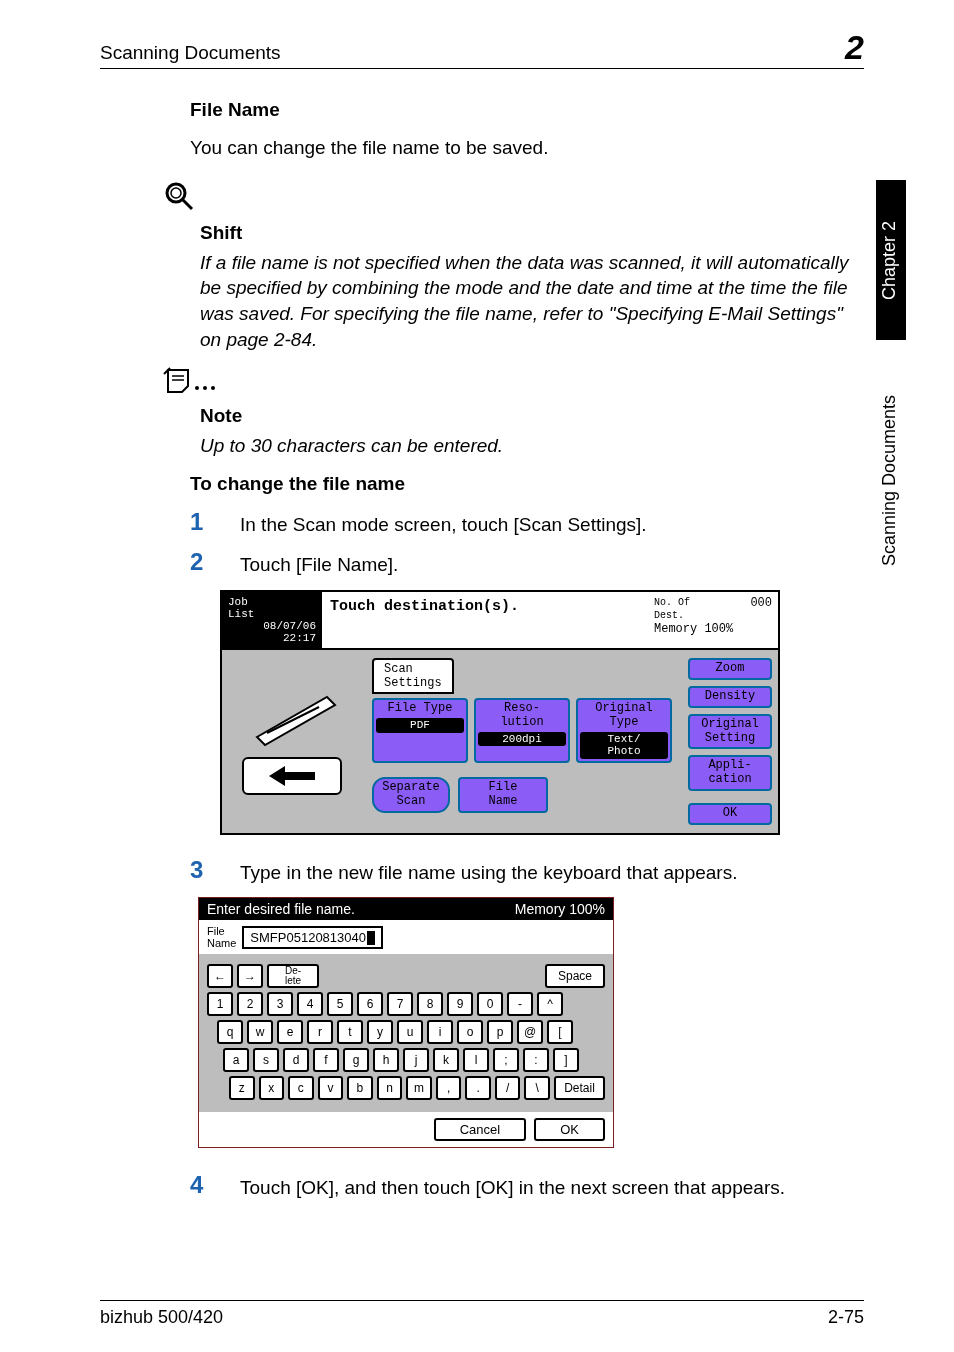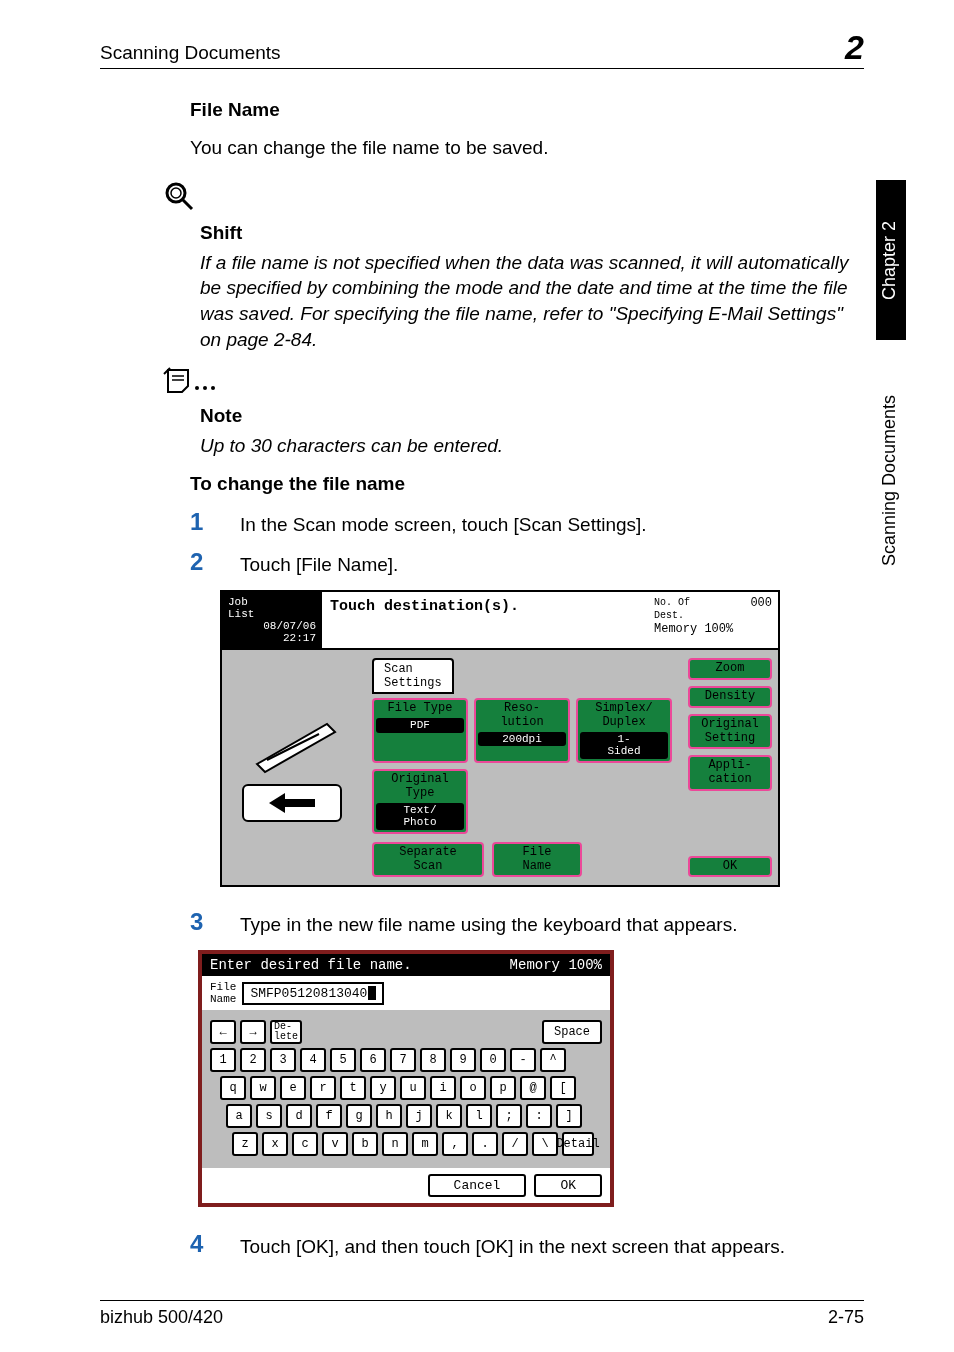--- a/index.html
+++ b/index.html
@@ -106,44 +106,44 @@
   .s1-status{ width:130px;padding:4px 6px;font-size:12px;line-height:1.3;}
   .s1-body{ display:flex; }
   .s1-left{
     width:140px;background:#bdbdbd;display:flex;flex-direction:column;align-items:center;justify-content:center;gap:10px;padding:12px 6px;
   }
   .s1-left .arrow{width:100px;height:38px;background:#fff;border:2px solid #000;border-radius:6px;display:flex;align-items:center;justify-content:center;}
   .s1-mid{ flex:1;background:#bdbdbd;padding:8px 10px; }
   .s1-tab{ display:inline-block;background:#fff;border:2px solid #000;border-radius:4px 4px 0 0;padding:2px 10px;font-size:12px;margin-bottom:4px;}
   .s1-grid{ display:grid;grid-template-columns:repeat(3,1fr);gap:6px;margin-bottom:8px;}
   .pillbtn{
-    background:#15803d;border:2px solid #ec4899;border-radius:4px;padding:2px 2px;text-align:center;font-size:12px;line-height:1.15;
+    background:#8b5cf6;border:2px solid #0369a1;border-radius:4px;padding:2px 2px;text-align:center;font-size:12px;line-height:1.15;
   }
   .pillbtn .sub{ display:block;background:#000;color:#fff;border-radius:3px;margin-top:2px;font-size:11px;padding:1px 0;}
   .s1-bottomrow{ display:flex;gap:8px;margin-top:6px;}
   .s1-right{ width:96px;background:#bdbdbd;padding:8px 6px;display:flex;flex-direction:column;gap:6px;}
 
   
   .screen2{
     width:416px;
     margin:10px 0 24px 8px;
-    border:4px solid #7f1d1d;
-    font-family:Liberation Mono, monospace;
+    border:1px solid #7f1d1d;
+    font-family:Liberation Sans, sans-serif;
     font-size:13px;
     background:#fff;
   }
   .s2-top{ background:#000;color:#fff;padding:3px 8px;font-size:14px;display:flex;justify-content:space-between;}
   .s2-row{ display:flex;align-items:center;gap:6px;padding:5px 8px; }
   .s2-field{border:2px solid #000;padding:2px 6px;background:#fff;}
   .keys{ background:#bdbdbd;padding:6px 8px 8px 8px; }
   .keyrow{ display:flex;gap:4px;margin:4px 0;flex-wrap:nowrap;justify-content:flex-start;}
   .key{
     border:2px solid #000;background:#fff;border-radius:3px;width:26px;height:24px;display:flex;align-items:center;justify-content:center;font-size:12px;
   }
-  .key.wide{ width:32px; }
+  .key.wide{ width:52px; }
   .key.space{ width:60px; }
   .s2-foot{ display:flex;justify-content:flex-end;gap:8px;padding:6px 8px;}
   .kbtn{ border:2px solid #000;background:#fff;border-radius:3px;padding:2px 24px;font-size:13px;}
 
   svg { display:block; }
 </style>
 </head>
 <body>
 
 <div class="page">
@@ -238,35 +238,29 @@
             <div class="pillbtn">
               <span>File Type</span>
               <span class="sub">PDF</span>
             </div>
             <div class="pillbtn">
               <span style="white-space:pre-line;">Reso-
 lution</span>
               <span class="sub">200dpi</span>
             </div>
             <div class="pillbtn">
-              <span style="white-space:pre-line;">Simplex/
-Duplex</span>
-              <span class="sub" style="white-space:pre-line;">1-
-Sided</span>
-            </div>
-            <div class="pillbtn">
               <span style="white-space:pre-line;">Original
 Type</span>
               <span class="sub" style="white-space:pre-line;">Text/
 Photo</span>
             </div>
             <div></div>
           </div>
           <div class="s1-bottomrow">
-            <div class="pillbtn" style="width:112px;"><span style="white-space:pre-line;">Separate
+            <div class="pillbtn" style="width:78px;border-radius:13px;"><span style="white-space:pre-line;">Separate
 Scan</span></div>
             <div class="pillbtn" style="width:90px;"><span style="white-space:pre-line;">File
 Name</span></div>
           </div>
         </div>
         <div class="s1-right">
           <div class="pillbtn"><span>Zoom</span></div>
           <div class="pillbtn"><span>Density</span></div>
           <div class="pillbtn"><span style="white-space:pre-line;">Original
 Setting</span></div>

